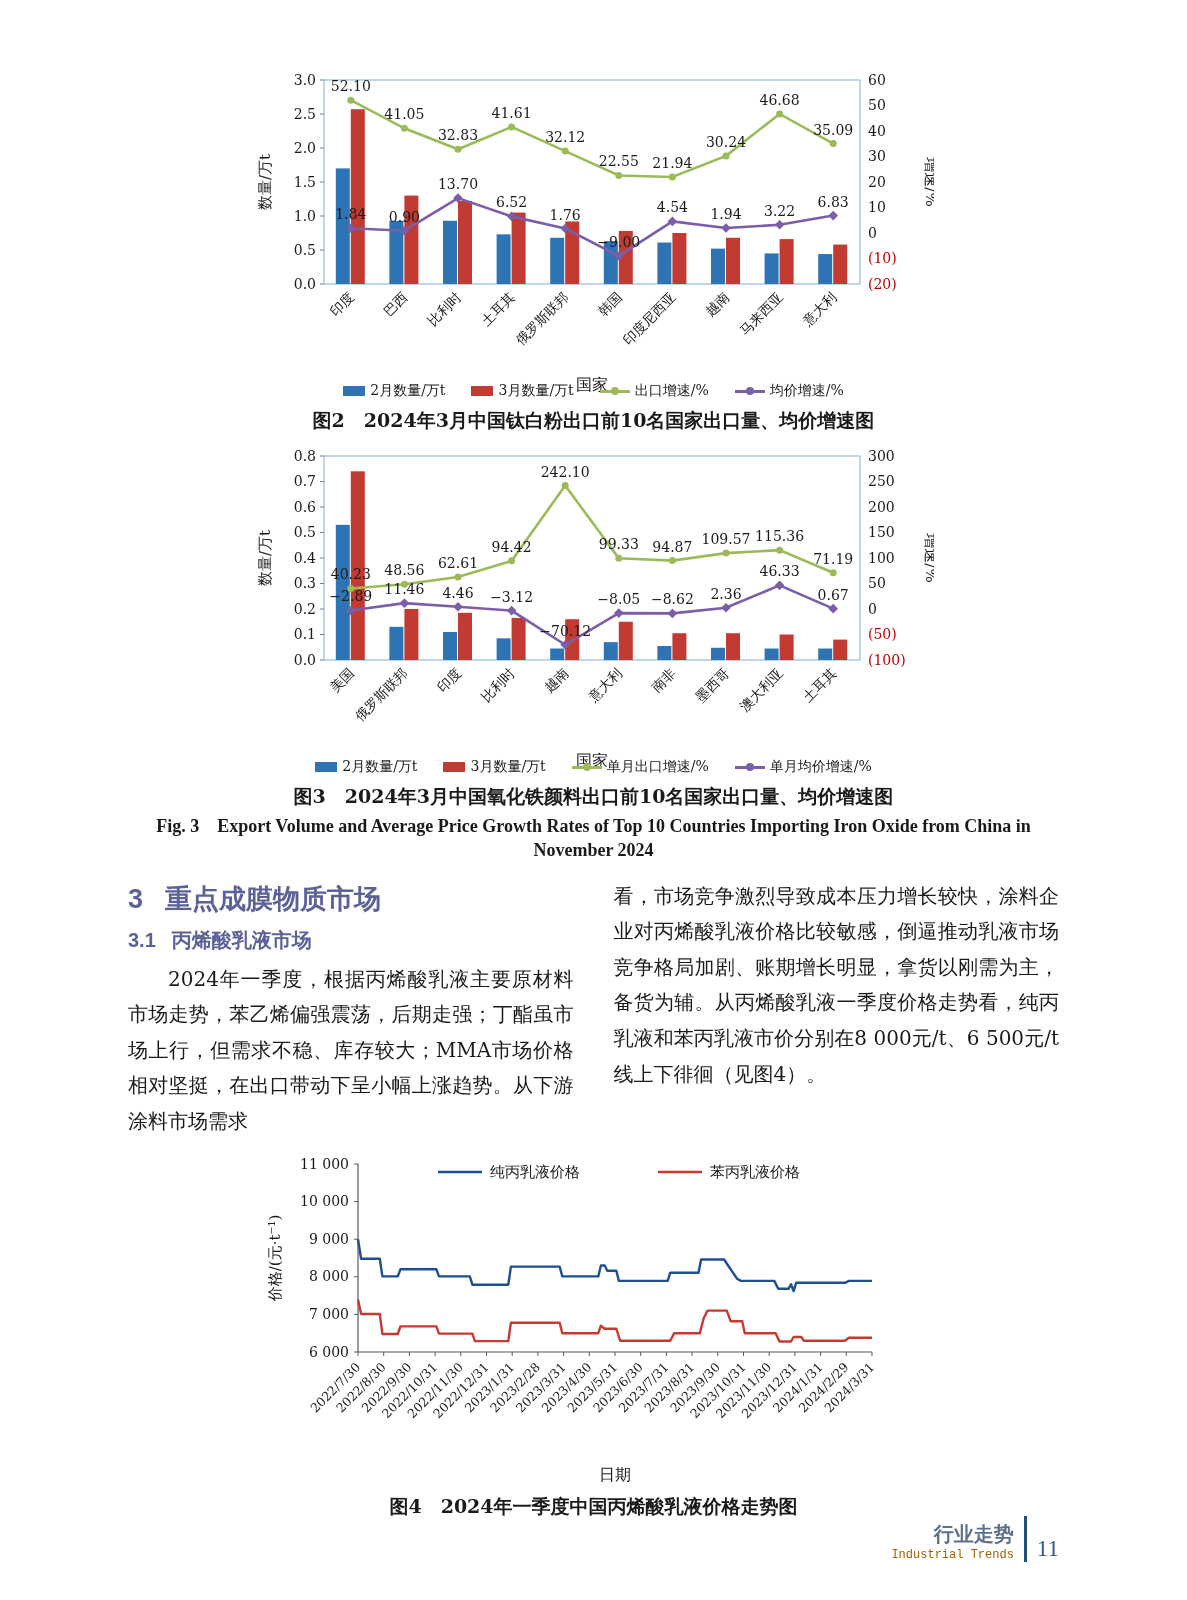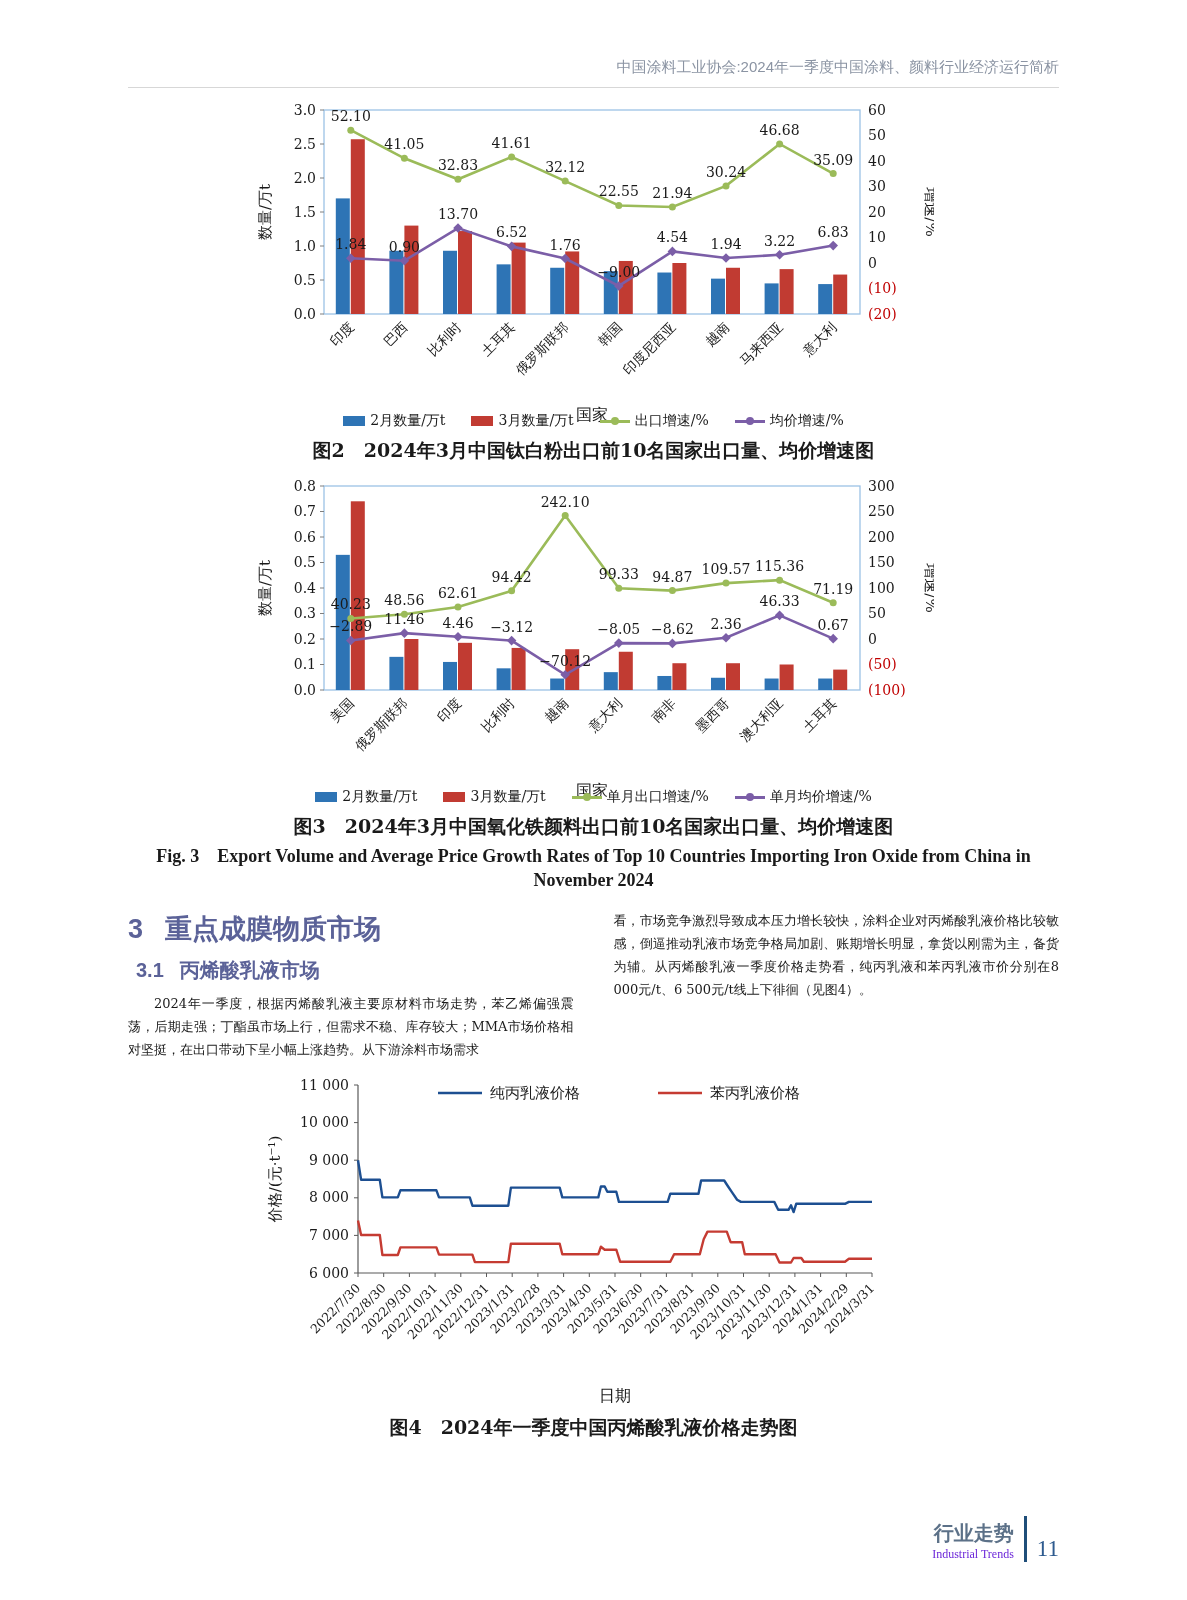--- a/index.html
+++ b/index.html
@@ -14,38 +14,35 @@
   .sw-bar{width:22px;height:10px;display:inline-block;}
   .sw-line{width:30px;height:3px;display:inline-block;position:relative;}
   .sw-line i{position:absolute;left:50%;top:50%;width:8px;height:8px;margin:-4px 0 0 -4px;border-radius:50%;display:block;}
   .cap-zh{font-size:19px;font-weight:bold;margin-top:8px;}
   .cap-en{font-size:18px;font-weight:bold;margin:4px auto 0 auto;max-width:940px;line-height:1.35;font-family:"Liberation Serif",serif;}
   .sec{display:flex;gap:40px;margin-top:16px;text-align:left;justify-content:flex-end;}
   .sec .col{flex:1 1 0;}
   .h2{color:#5b6298;font-size:27px;font-weight:bold;font-family:"Liberation Sans","DejaVu Sans",sans-serif;margin:2px 0 10px 0;}
   .h2 .no{margin-right:22px;}
   .h3{color:#5b6298;font-size:20px;font-weight:bold;font-family:"Liberation Sans","DejaVu Sans",sans-serif;margin:0 0 8px 0;}
-  .h3 .no{margin-right:16px;margin-left:8px;}
-  .para{font-size:13px;line-height:1.78;text-align:justify;}
+  .h3 .no{margin-right:16px;}
+  .para{font-size:20px;line-height:1.78;text-align:justify;}
   .para.indent{text-indent:2em;}
   .page-footer{position:absolute;right:128px;bottom:38px;display:flex;align-items:flex-end;gap:10px;}
   .pf-txt{text-align:right;}
   .pf-zh{font-size:20px;font-weight:bold;color:#5c7188;font-family:"Liberation Sans",sans-serif;}
-  .pf-en{font-size:12px;color:#6d28d9;font-family:Liberation Serif, serif;}
+  .pf-en{font-size:12px;color:#a16207;font-family:Liberation Mono, monospace;}
   .pf-bar{width:3px;height:46px;background:#1f4e79;}
   .pf-no{font-size:23px;color:#2e5b8f;font-family:"Liberation Serif",serif;}
 </style>
 </head>
 <body>
 
 <div class="page">
   <div class="content">
-    <div class="page-header">
-      <span>中国涂料工业协会:2024年一季度中国涂料、颜料行业经济运行简析</span>
-    </div>
 
     <div class="figure">
       <svg width="680" height="330" viewBox="0 0 680 330">
           <rect x="70" y="12" width="536" height="204" fill="none" stroke="#9cc2e5" stroke-width="1.3"></rect>
           <text x="62" y="16.5" font-size="14" font-family="&quot;DejaVu Serif&quot;,&quot;Liberation Serif&quot;,serif" fill="#1a1a1a" text-anchor="end">3.0</text>
           <line x1="66" y1="12" x2="70" y2="12" stroke="#7f7f7f" stroke-width="1"></line>
           <text x="62" y="50.5" font-size="14" font-family="&quot;DejaVu Serif&quot;,&quot;Liberation Serif&quot;,serif" fill="#1a1a1a" text-anchor="end">2.5</text>
           <line x1="66" y1="46" x2="70" y2="46" stroke="#7f7f7f" stroke-width="1"></line>
           <text x="62" y="84.5" font-size="14" font-family="&quot;DejaVu Serif&quot;,&quot;Liberation Serif&quot;,serif" fill="#1a1a1a" text-anchor="end">2.0</text>
           <line x1="66" y1="80" x2="70" y2="80" stroke="#7f7f7f" stroke-width="1"></line>

